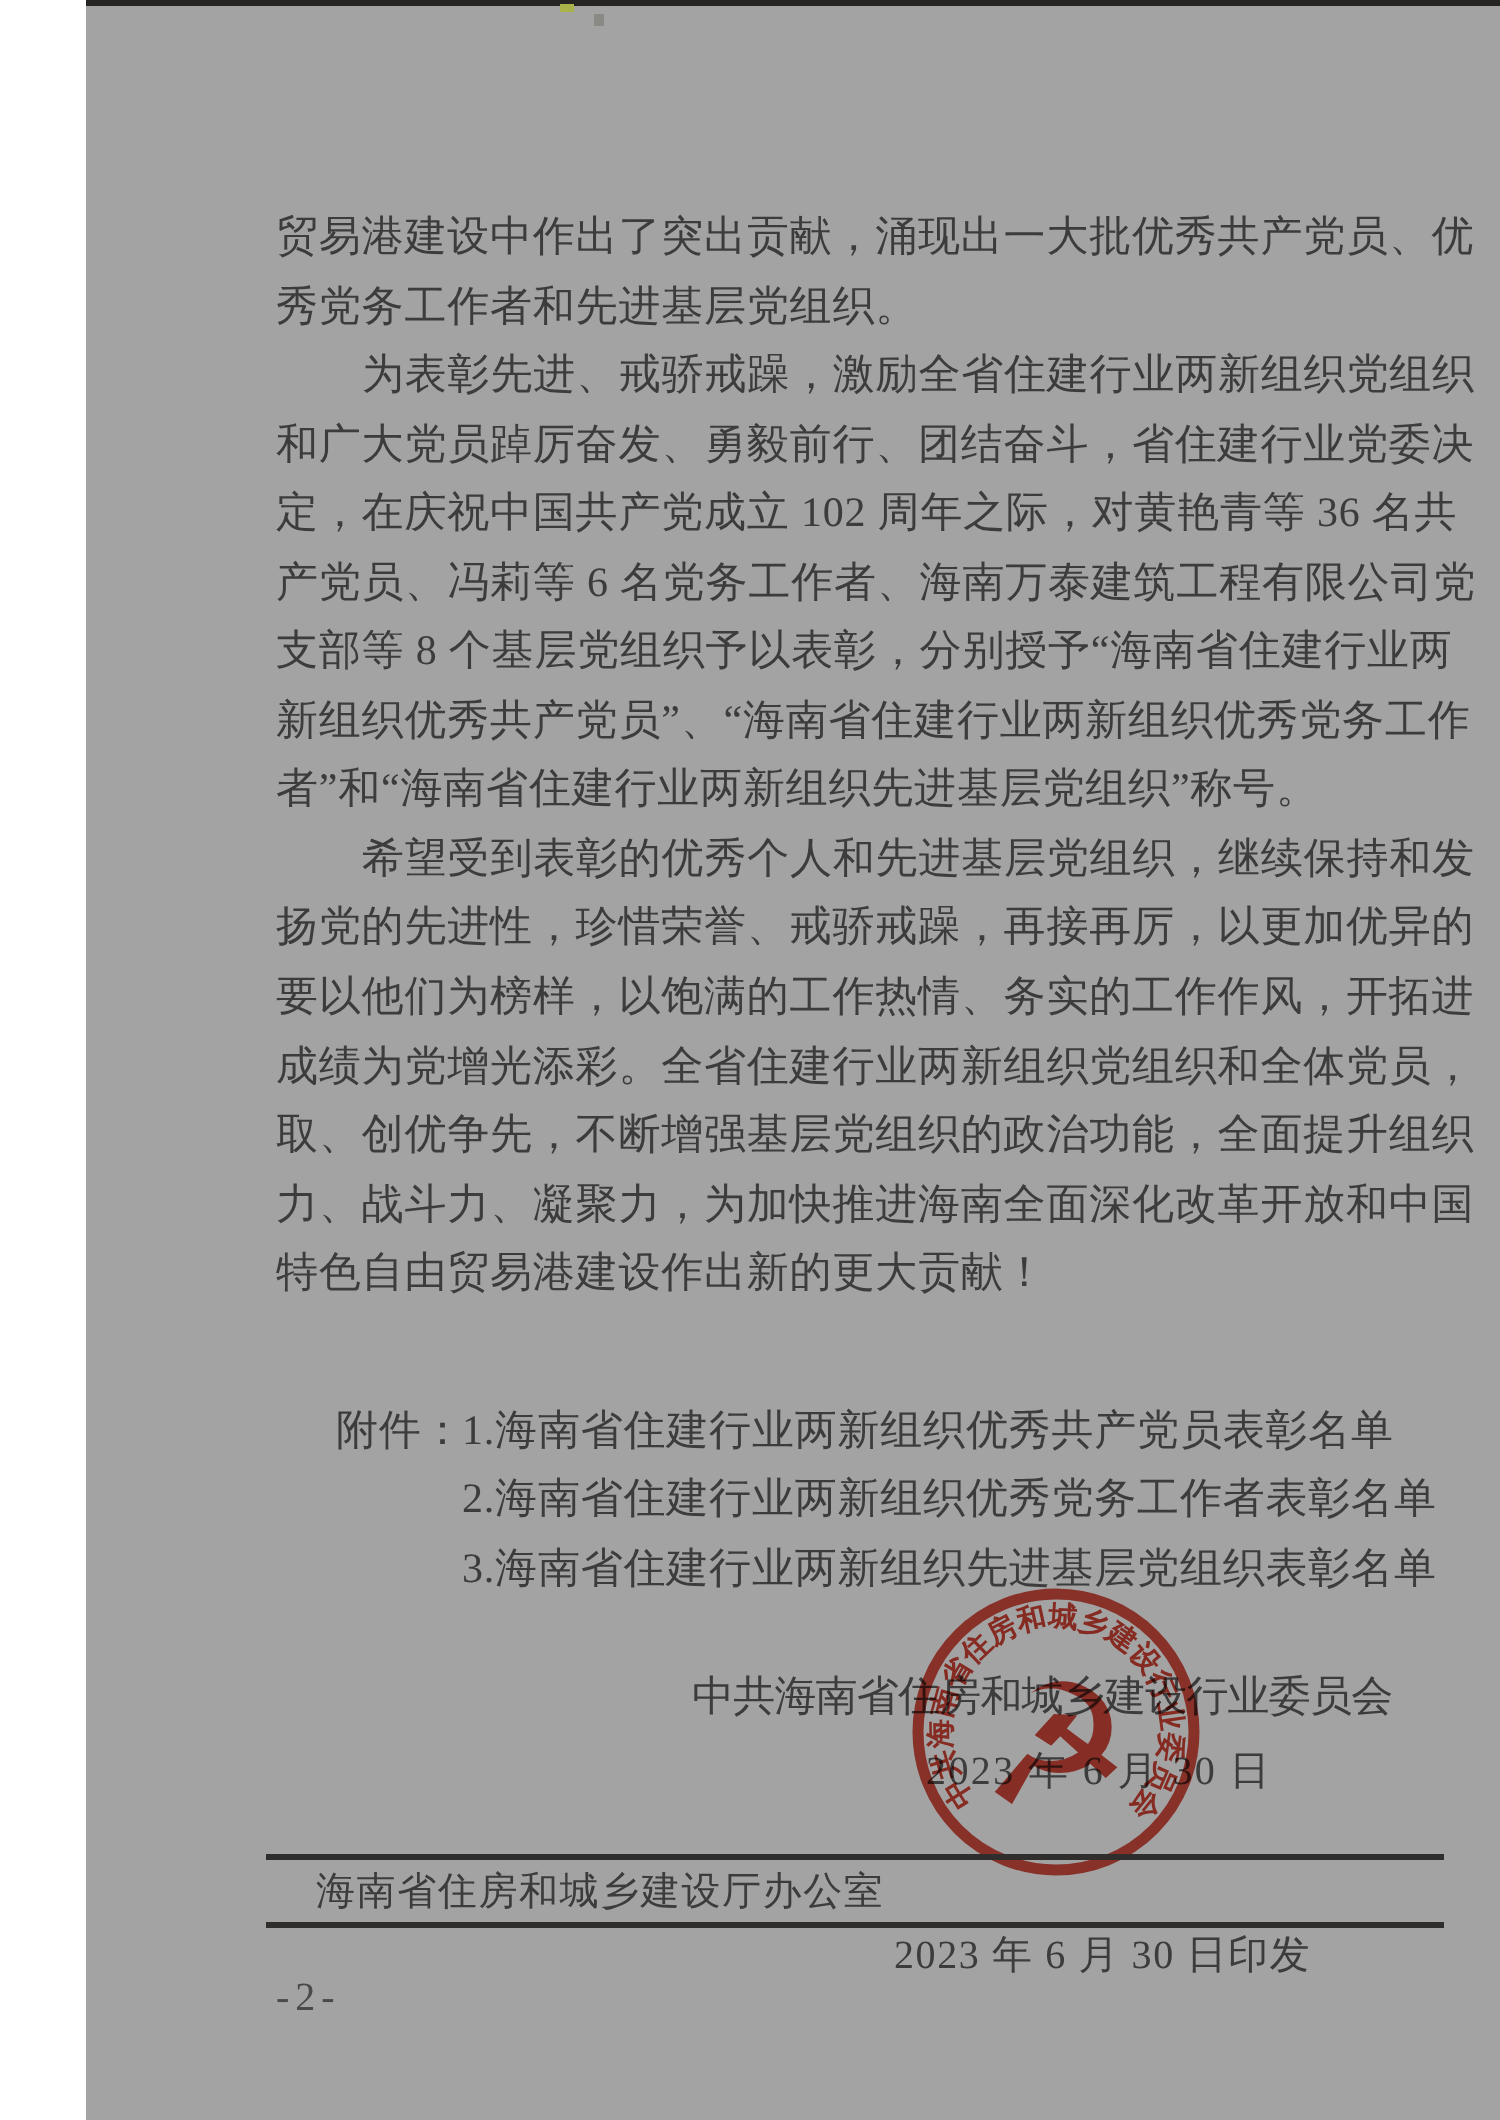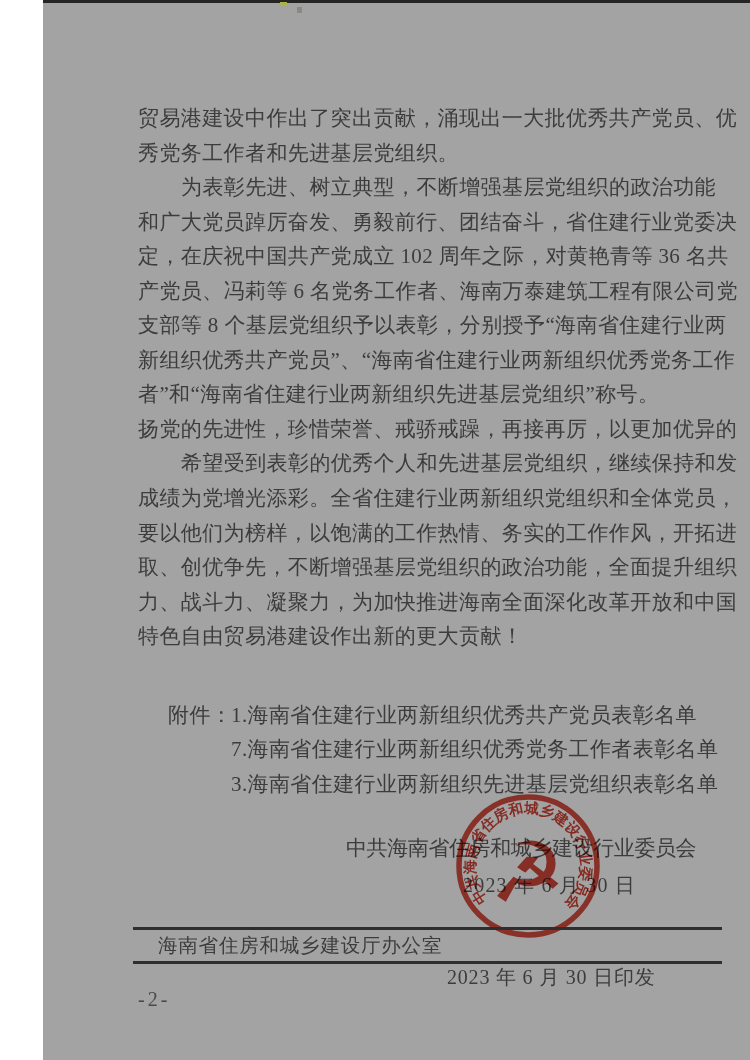--- a/index.html
+++ b/index.html
@@ -72,43 +72,43 @@
 <div class="page">
 
   <div class="edge-top"></div>
   <div class="edge-right"></div>
   <div class="speck-a"></div>
   <div class="speck-b"></div>
 
   <div class="body-text">
     <div class="line">贸易港建设中作出了突出贡献，涌现出一大批优秀共产党员、优</div>
     <div class="line">秀党务工作者和先进基层党组织。</div>
-    <div class="line indent">为表彰先进、树立典型，不断增强基层党组织的政治功能</div>
+    <div class="line indent">为表彰先进、戒骄戒躁，激励全省住建行业两新组织党组织</div>
     <div class="line">和广大党员踔厉奋发、勇毅前行、团结奋斗，省住建行业党委决</div>
     <div class="line">定，在庆祝中国共产党成立 102 周年之际，对黄艳青等 36 名共</div>
     <div class="line">产党员、冯莉等 6 名党务工作者、海南万泰建筑工程有限公司党</div>
     <div class="line">支部等 8 个基层党组织予以表彰，分别授予“海南省住建行业两</div>
     <div class="line">新组织优秀共产党员”、“海南省住建行业两新组织优秀党务工作</div>
     <div class="line">者”和“海南省住建行业两新组织先进基层党组织”称号。</div>
+    <div class="line indent">希望受到表彰的优秀个人和先进基层党组织，继续保持和发</div>
     <div class="line">扬党的先进性，珍惜荣誉、戒骄戒躁，再接再厉，以更加优异的</div>
-    <div class="line indent">希望受到表彰的优秀个人和先进基层党组织，继续保持和发</div>
+    <div class="line">要以他们为榜样，以饱满的工作热情、务实的工作作风，开拓进</div>
     <div class="line">成绩为党增光添彩。全省住建行业两新组织党组织和全体党员，</div>
-    <div class="line">要以他们为榜样，以饱满的工作热情、务实的工作作风，开拓进</div>
     <div class="line">取、创优争先，不断增强基层党组织的政治功能，全面提升组织</div>
     <div class="line">力、战斗力、凝聚力，为加快推进海南全面深化改革开放和中国</div>
     <div class="line">特色自由贸易港建设作出新的更大贡献！</div>
   </div>
 
   <div class="attach">
     <div class="attach-row">
       <span class="attach-label">附件：</span>
       <span>1.海南省住建行业两新组织优秀共产党员表彰名单</span>
     </div>
     <div class="attach-row cont">
-      <span>7.海南省住建行业两新组织优秀党务工作者表彰名单</span>
+      <span>2.海南省住建行业两新组织优秀党务工作者表彰名单</span>
     </div>
     <div class="attach-row cont">
       <span>3.海南省住建行业两新组织先进基层党组织表彰名单</span>
     </div>
   </div>
 
   <div class="signature">中共海南省住房和城乡建设行业委员会</div>
   <div class="sig-date">2023 年 6 月 30 日</div>
 
   <svg class="seal" width="150" height="150" viewBox="0 0 150 150" aria-hidden="true">

